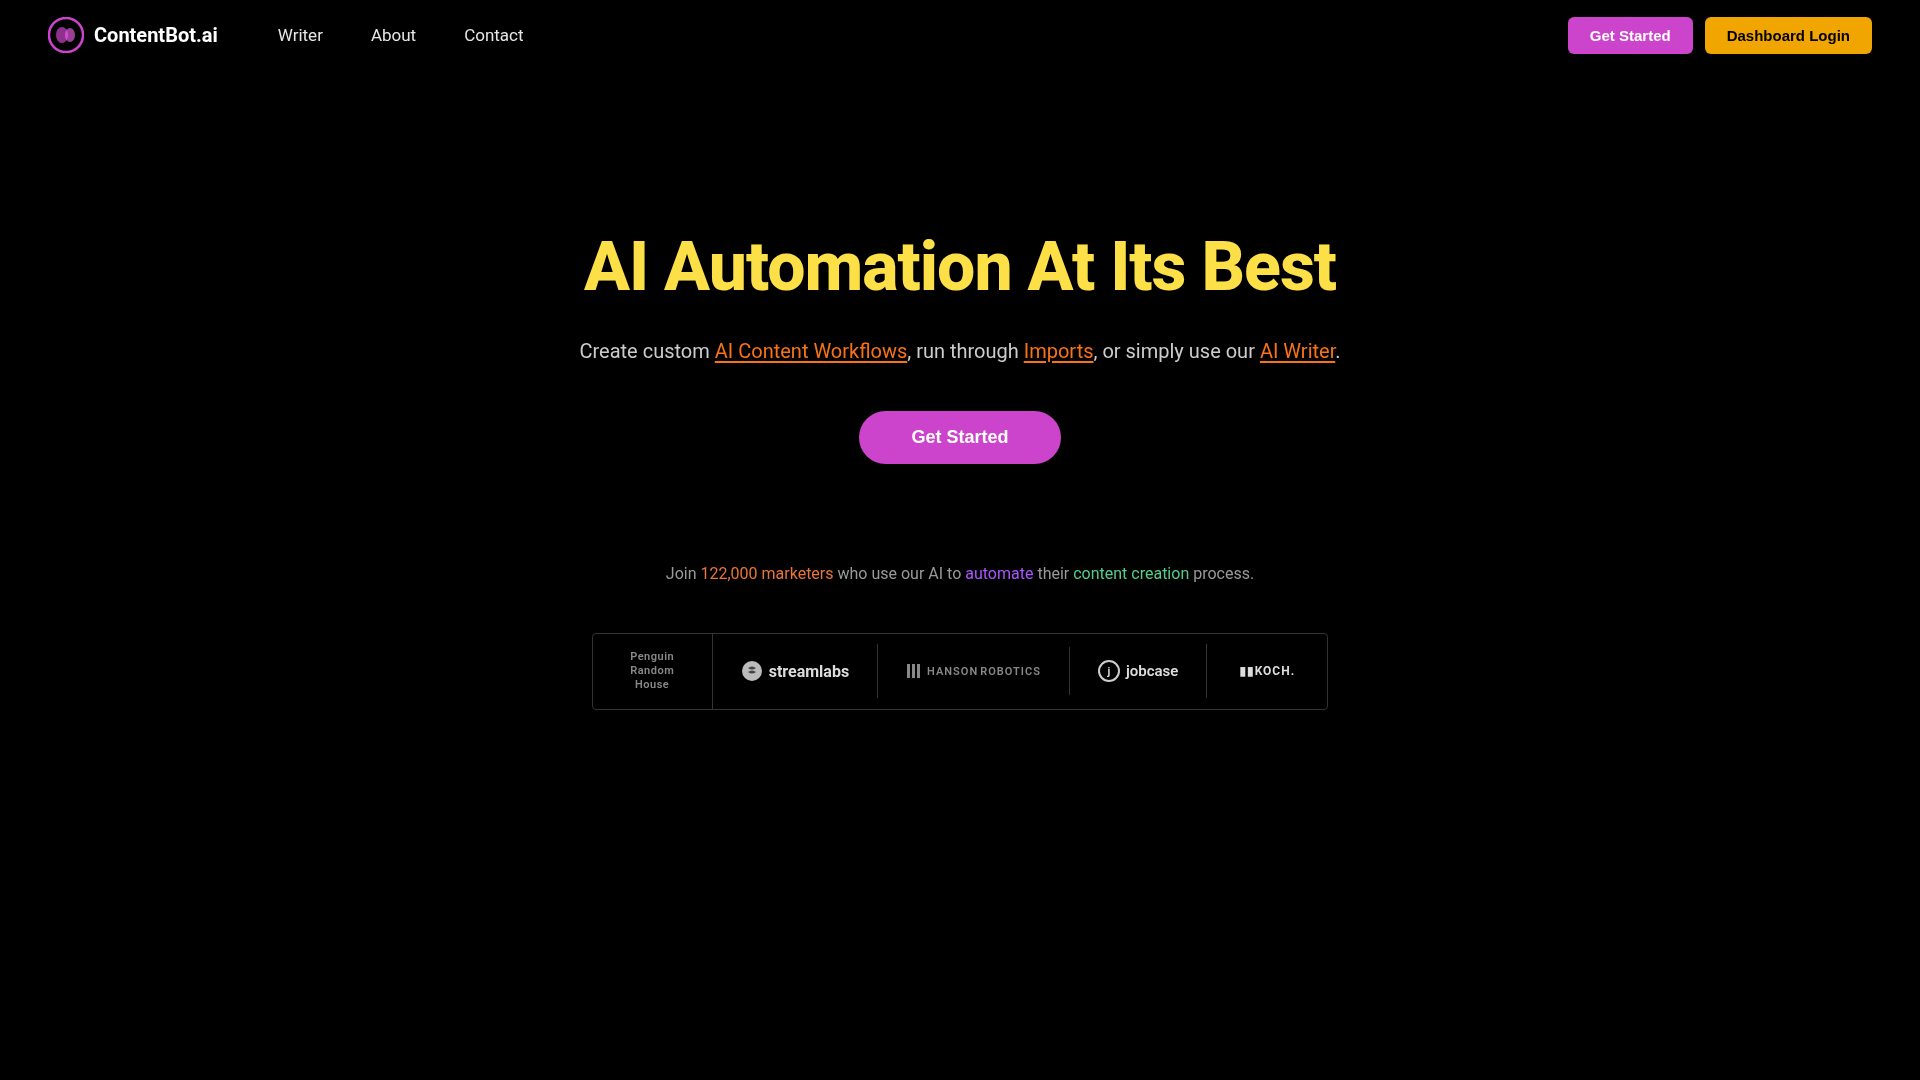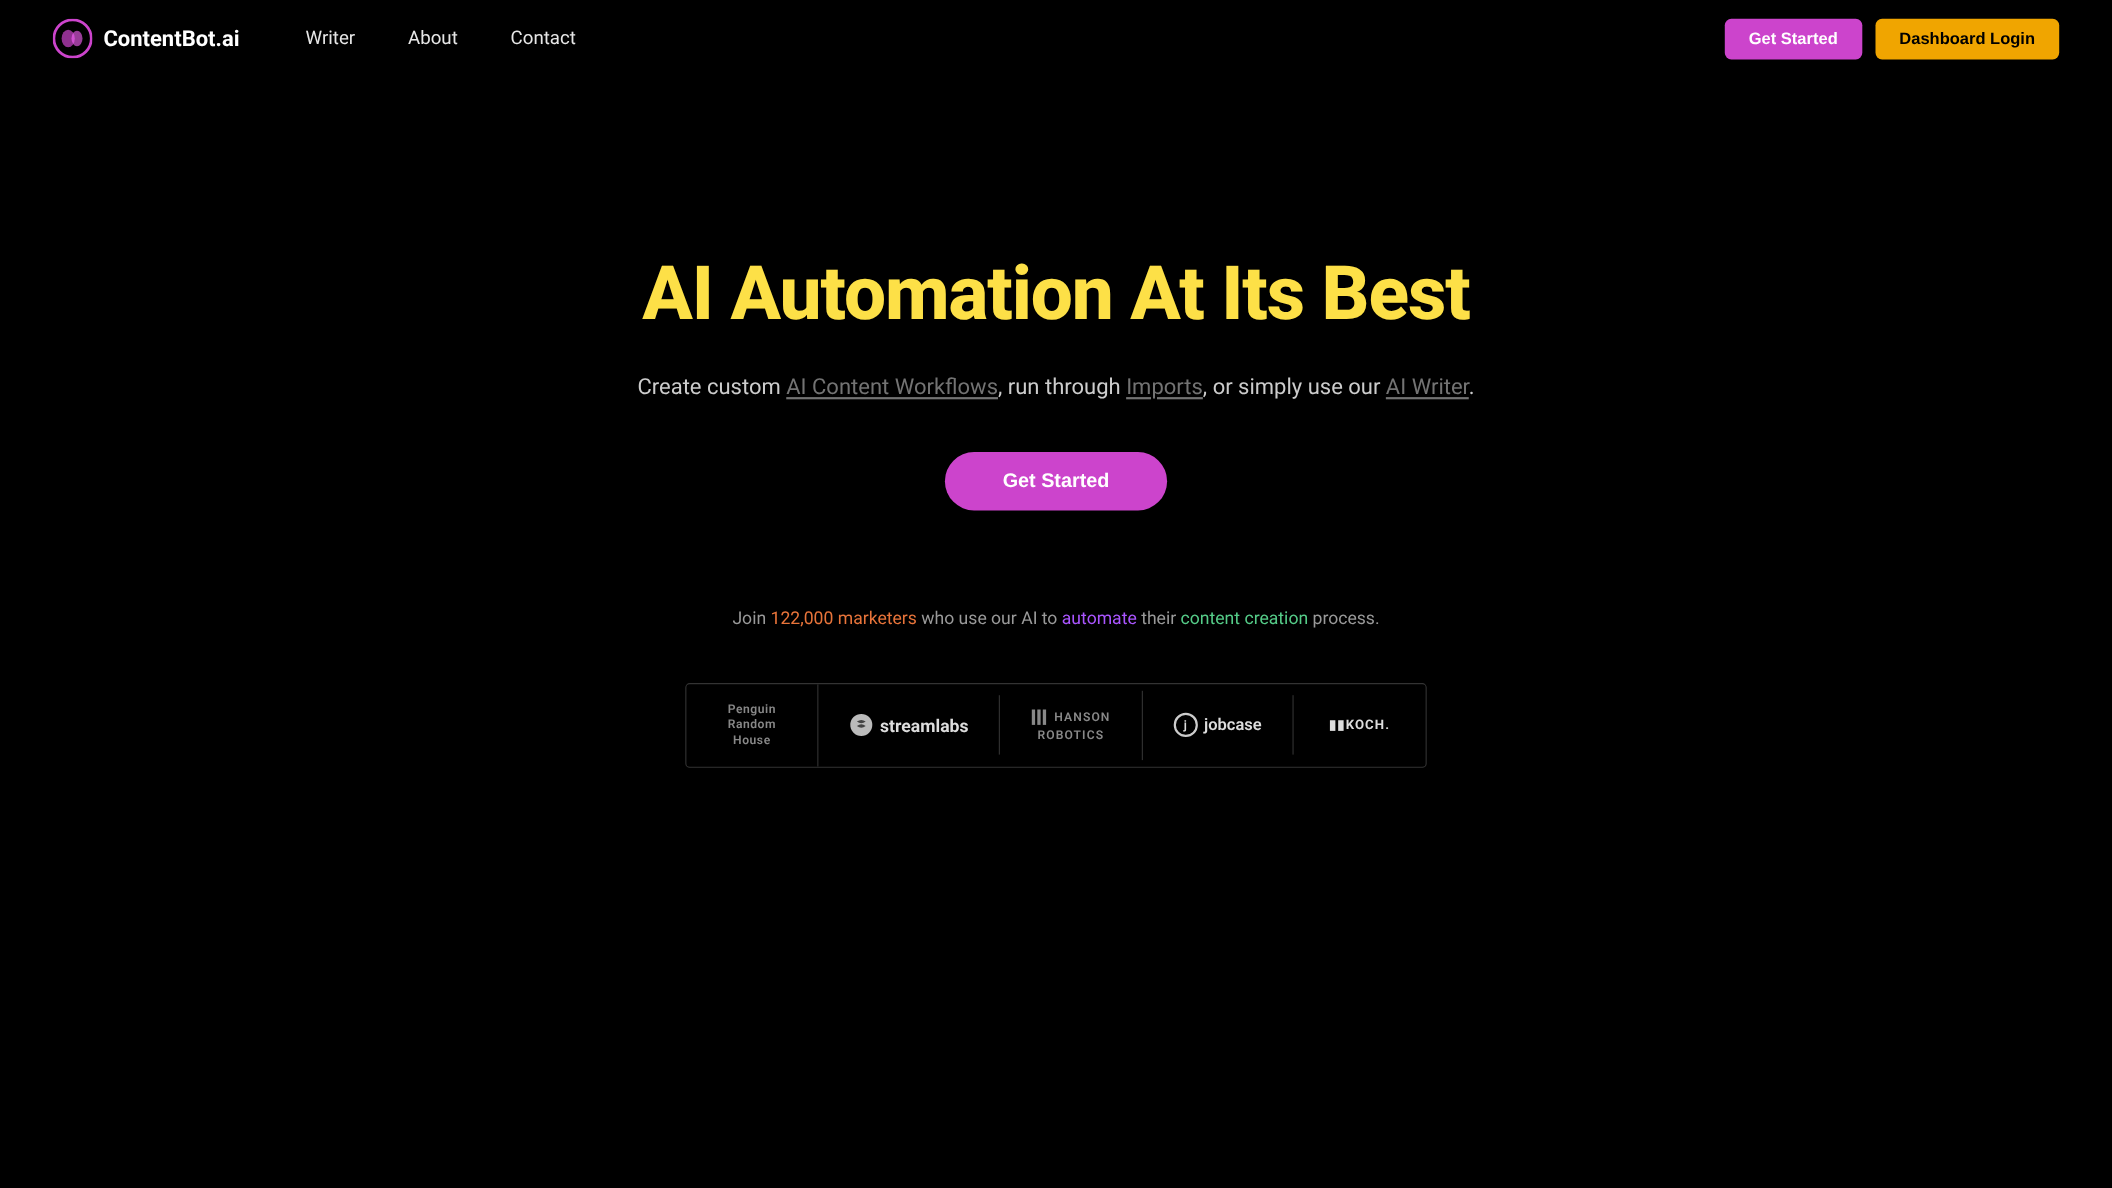--- a/index.html
+++ b/index.html
@@ -106,21 +106,21 @@
     }
 
     .hero-subtitle {
       font-size: 20px;
       color: #ccc;
       margin-bottom: 44px;
       line-height: 1.6;
     }
 
     .hero-subtitle a {
-      color: #737373;
+      color: #f97316;
       text-decoration: underline;
       text-underline-offset: 3px;
     }
 
     .btn-get-started-hero {
       background: #cc44cc;
       color: #fff;
       border: none;
       border-radius: 30px;
       padding: 16px 52px;
@@ -128,21 +128,21 @@
       font-weight: 600;
       cursor: pointer;
       margin-bottom: 80px;
     }
 
     
     .social-proof {
       display: flex;
       flex-direction: column;
       align-items: center;
-      margin-top: 8px;
+      margin-top: 20px;
     }
 
     .social-proof-text {
       font-size: 16px;
       color: #999;
       margin-bottom: 50px;
     }
 
     .social-proof-text .highlight-orange {
       color: #e8743a;
@@ -194,21 +194,21 @@
       font-size: 16px;
       font-weight: 700;
       gap: 6px;
     }
 
     .logo-item.hanson {
       font-size: 11px;
       color: #888;
       letter-spacing: 1px;
       text-transform: uppercase;
-      flex-direction: column;
+      flex-direction: row;
       gap: 2px;
     }
 
     .logo-item.jobcase {
       font-size: 15px;
       font-weight: 600;
       color: #ddd;
       gap: 6px;
     }
 

